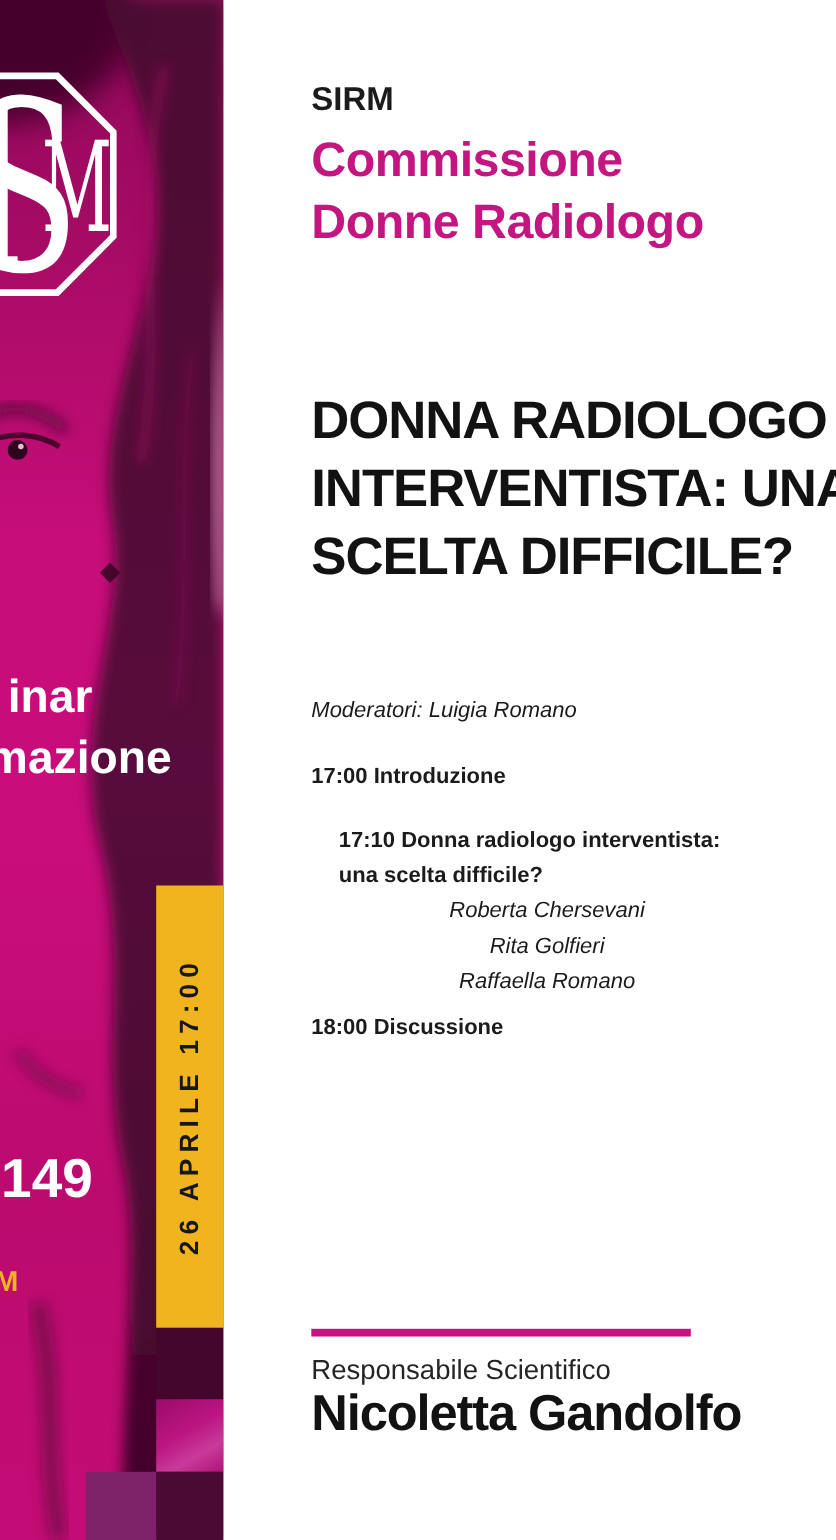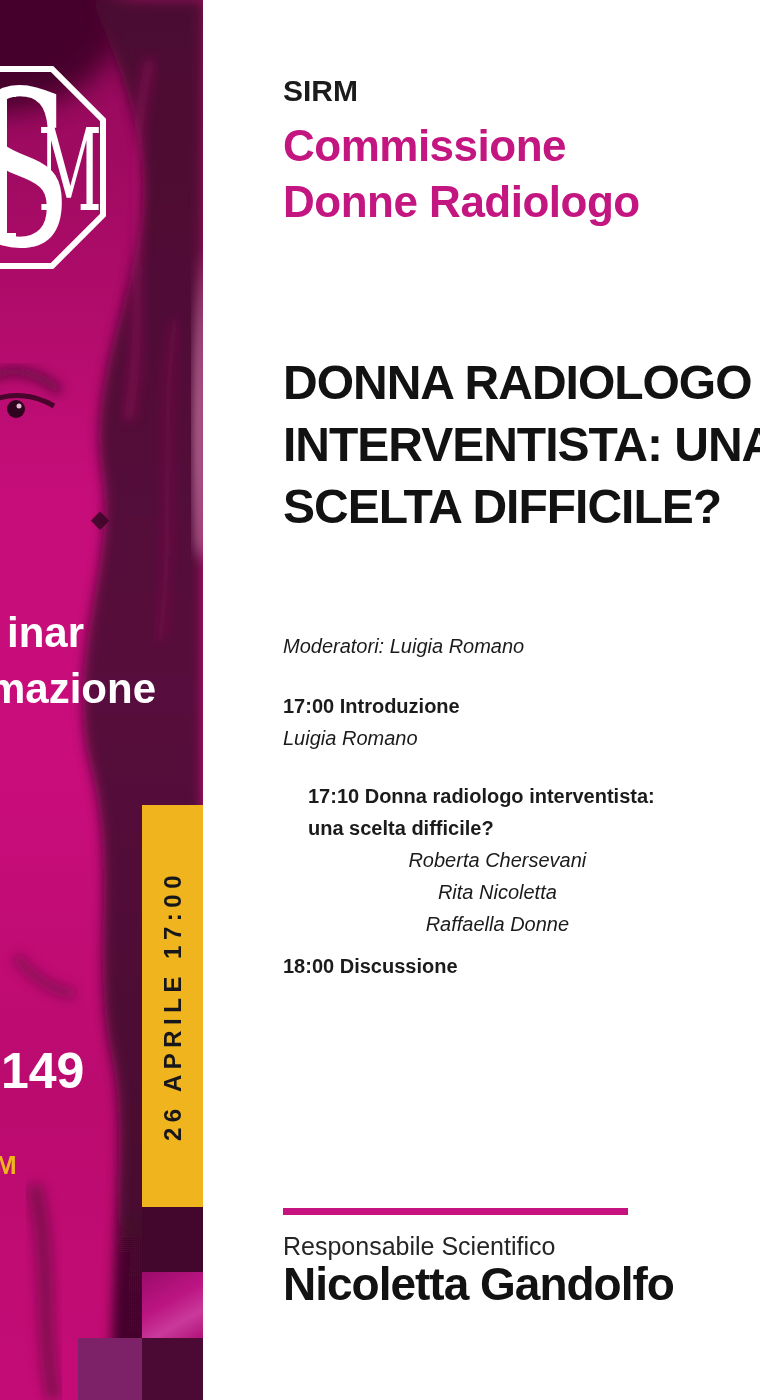--- a/index.html
+++ b/index.html
@@ -144,29 +144,28 @@
     <span>DONNA RADIOLOGO</span>
     <span>INTERVENTISTA: UNA</span>
     <span>SCELTA DIFFICILE?</span>
   </h1>
 
   <section class="program">
     <div class="mod">Moderatori: Luigia Romano</div>
 
     <div class="item item1">
       <span class="head">17:00 Introduzione</span>
-      <span class="speaker">Luigia Romano</span>
     </div>
 
     <div class="item item2 indented">
       <span class="head">17:10 Donna radiologo interventista:</span>
       <span class="head">una scelta difficile?</span>
       <span class="speaker">Roberta Chersevani</span>
-      <span class="speaker">Rita Nicoletta</span>
-      <span class="speaker">Raffaella Donne</span>
+      <span class="speaker">Rita Golfieri</span>
+      <span class="speaker">Raffaella Romano</span>
     </div>
 
     <div class="item item3">
       <span class="head">18:00 Discussione</span>
     </div>
   </section>
 
   <div class="footer-rule"></div>
   <div class="role">Responsabile Scientifico</div>
   <div class="name">Nicoletta Gandolfo</div>

